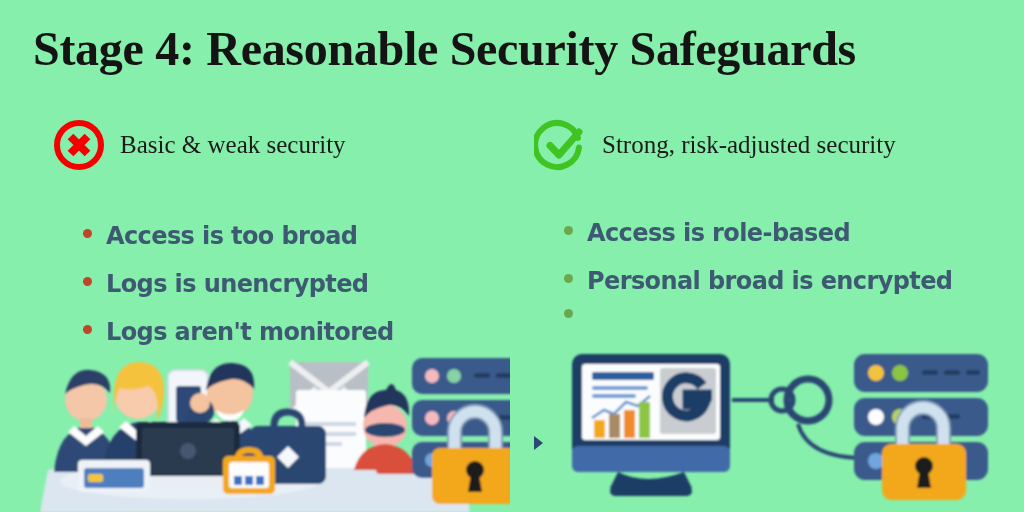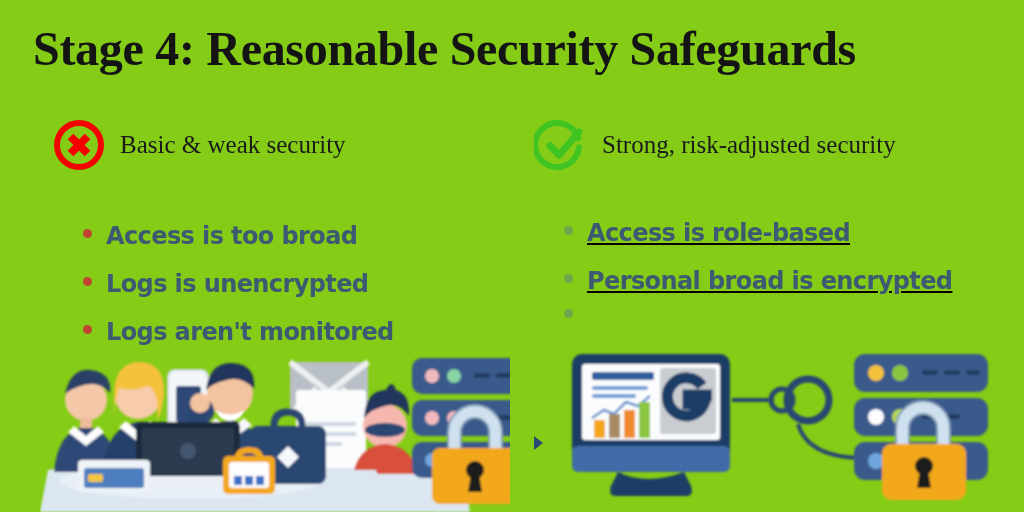--- a/index.html
+++ b/index.html
@@ -10,21 +10,21 @@
     width: 1024px;
     height: 512px;
     background: #eeeeee;
     font-family: "Liberation Sans", sans-serif;
     overflow: hidden;
     position: relative;
   }
   .slide {
     position: absolute;
     inset: 0;
-    background: #84cc16;
+    background: #86efac;
   }
 
   
   .title {
     position: absolute;
     left: 33px;
     top: 20px;
     font-family: "Liberation Serif", "DejaVu Serif", serif;
     font-weight: bold;
     font-size: 48px;
@@ -60,21 +60,21 @@
   .icon-badge svg { display: block; }
 
   
   .bullets {
     position: absolute;
     list-style: none;
     margin: 17px;
     padding: 0;
   }
   .bullets.left  { left: 66px;  top: 205px; }
-  .bullets.right { left: 547px; top: 202px; text-decoration: underline; }
+  .bullets.right { left: 547px; top: 202px; }
 
   .bullets li {
     display: flex;
     align-items: baseline;
     height: 48px;
     white-space: nowrap;
   }
   .dot {
     width: 9px;
     height: 9px;

